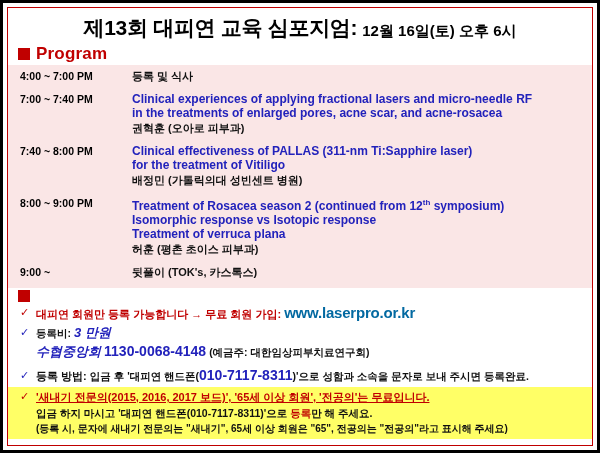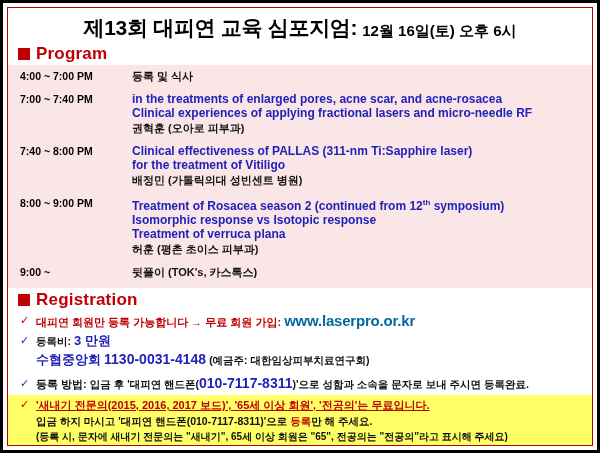--- a/index.html
+++ b/index.html
@@ -162,20 +162,21 @@
   }
   .big-num {
     font-size: 14px;
     font-weight: bold;
     color: #2222bb;
   }
   .amount {
     font-size: 13px;
     font-weight: bold;
     color: #2222bb;
+    font-style: italic;
   }
   .normal-sm { font-size: 10.5px; font-weight: bold; }
   .indent-row { padding-left: 28px; }
 
   
   #yellow-group {
     background: #ffff66;
     padding: 2px 0 3px 0;
     margin-top: 2px;
   }
@@ -219,22 +220,22 @@
       <div class="prog-row">
         <div class="prog-time">4:00 ~ 7:00 PM</div>
         <div class="prog-body">
           <div class="talk-ko-plain">등록 및 식사</div>
         </div>
       </div>
 
       <div class="prog-row">
         <div class="prog-time">7:00 ~ 7:40 PM</div>
         <div class="prog-body">
+          <div class="talk-en">Clinical experiences of applying fractional lasers and micro-needle RF</div>
           <div class="talk-en">in the treatments of enlarged pores, acne scar, and acne-rosacea</div>
-          <div class="talk-en">Clinical experiences of applying fractional lasers and micro-needle RF</div>
           <div class="speaker">권혁훈 (오아로 피부과)</div>
         </div>
       </div>
 
       <div class="prog-row">
         <div class="prog-time">7:40 ~ 8:00 PM</div>
         <div class="prog-body">
           <div class="talk-en">Clinical effectiveness of PALLAS (311-nm Ti:Sapphire laser)</div>
           <div class="talk-en">for the treatment of Vitiligo</div>
           <div class="speaker">배정민 (가톨릭의대 성빈센트 병원)</div>
@@ -257,21 +258,20 @@
         <div class="prog-time">9:00 ~</div>
         <div class="prog-body">
           <div class="talk-ko-plain">뒷풀이 (TOK's, 카스톡스)</div>
         </div>
       </div>
 
     </div>
 
     <div class="section-head">
       <span class="sq"></span>
-      <span class="section-title">Registration</span>
     </div>
 
     <div id="reg-block">
 
       <div class="reg-line">
         <span class="chk chk-red">✓</span>
         <span class="reg-text k-red">
           <span>대피연 회원만 등록 가능합니다 → 무료 회원 가입:</span>
           <span class="url">www.laserpro.or.kr</span>
         </span>
@@ -281,21 +281,21 @@
         <span class="chk chk-blue">✓</span>
         <span class="reg-text">
           <span class="k-black normal-sm">등록비:</span>
           <span class="amount">3 만원</span>
         </span>
       </div>
 
       <div class="reg-line indent-row">
         <span class="reg-text">
           <span class="amount">수협중앙회</span>
-          <span class="big-num">1130-0031-4148</span>
+          <span class="big-num">1130-0068-4148</span>
           <span class="k-black normal-sm">(예금주: 대한임상피부치료연구회)</span>
         </span>
       </div>
 
       <div class="reg-line" style="margin-top:8px;">
         <span class="chk chk-blue">✓</span>
         <span class="reg-text">
           <span class="k-black">등록 방법:</span>
           <span class="k-black normal-sm">입금 후 '대피연 핸드폰(</span><span class="big-num">010-7117-8311</span><span class="k-black normal-sm">)'으로 성함과 소속을 문자로 보내 주시면 등록완료.</span>
         </span>

